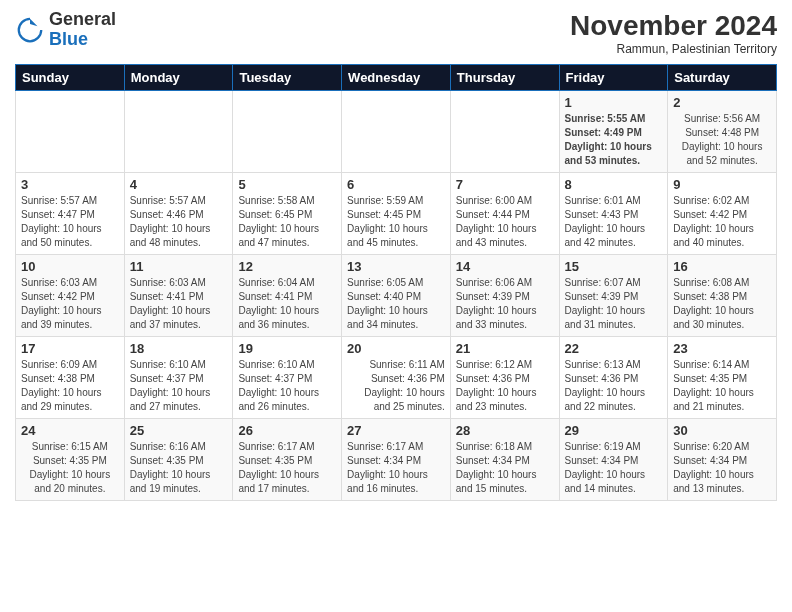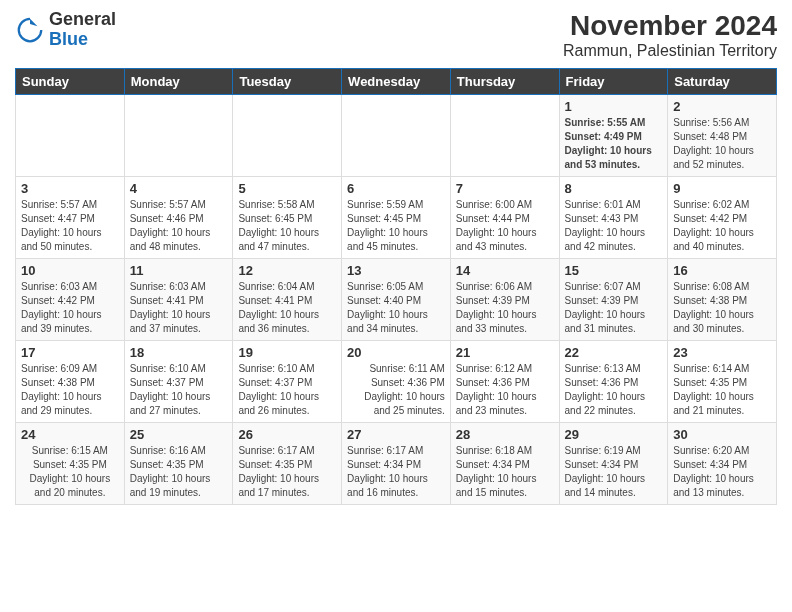--- a/index.html
+++ b/index.html
@@ -10,25 +10,25 @@
     .header { display: flex; justify-content: space-between; align-items: flex-start; margin-bottom: 8px; }
     
     .logo { display: flex; align-items: center; gap: 4px; }
     .logo-text { display: flex; flex-direction: column; font-size: 18px; font-weight: bold; line-height: 1.1; }
     .logo-general { color: #333; }
     .logo-blue { color: #1a6fbb; }
     .logo-icon { width: 30px; height: 30px; }
     
     .title-block { text-align: right; }
     .month-title { font-size: 28px; font-weight: bold; color: #333; }
-    .location { font-size: 16px; color: #333; }
+    .location { font-size: 12px; color: #333; }
     
     table { width: 100%; border-collapse: collapse; table-layout: fixed; }
     
-    thead th { background-color: #404040; color: white; text-align: left; padding: 5px 6px; font-size: 13px; font-weight: bold; border: 1px solid #1a6fbb; }
+    thead th { background-color: #0f172a; color: white; text-align: left; padding: 5px 6px; font-size: 13px; font-weight: bold; border: 1px solid #1a6fbb; }
     
     tbody td { border: 1px solid #ddd; vertical-align: top; padding: 4px 5px; font-size: 10.5px; color: #333; height: 80px; background: #fff; }
     
     tbody tr:nth-child(odd) td { background: #f9f9f9; }
     tbody tr:nth-child(even) td { background: #fff; }
     
     .day-num { font-size: 13px; font-weight: bold; color: #333; display: block; margin-bottom: 2px; }
     .day-info { font-size: 10px; color: #444; line-height: 1.4; }
     
     .empty-cell { background: #fff !important; }
@@ -75,21 +75,21 @@
           <td class="empty-cell"></td>
           <td>
             <span class="day-num">1</span>
             <div class="day-info" style="white-space: pre-line; font-weight: bold;">Sunrise: 5:55 AM
 Sunset: 4:49 PM
 Daylight: 10 hours
 and 53 minutes.</div>
           </td>
           <td>
             <span class="day-num">2</span>
-            <div class="day-info" style="white-space: pre-line;">Sunrise: 5:56 AM
+            <div class="day-info" style="white-space: pre-line; text-align: center;">Sunrise: 5:56 AM
 Sunset: 4:48 PM
 Daylight: 10 hours
 and 52 minutes.</div>
           </td>
         </tr>
         <tr>
           <td>
             <span class="day-num">3</span>
             <div class="day-info" style="white-space: pre-line;">Sunrise: 5:57 AM
 Sunset: 4:47 PM

